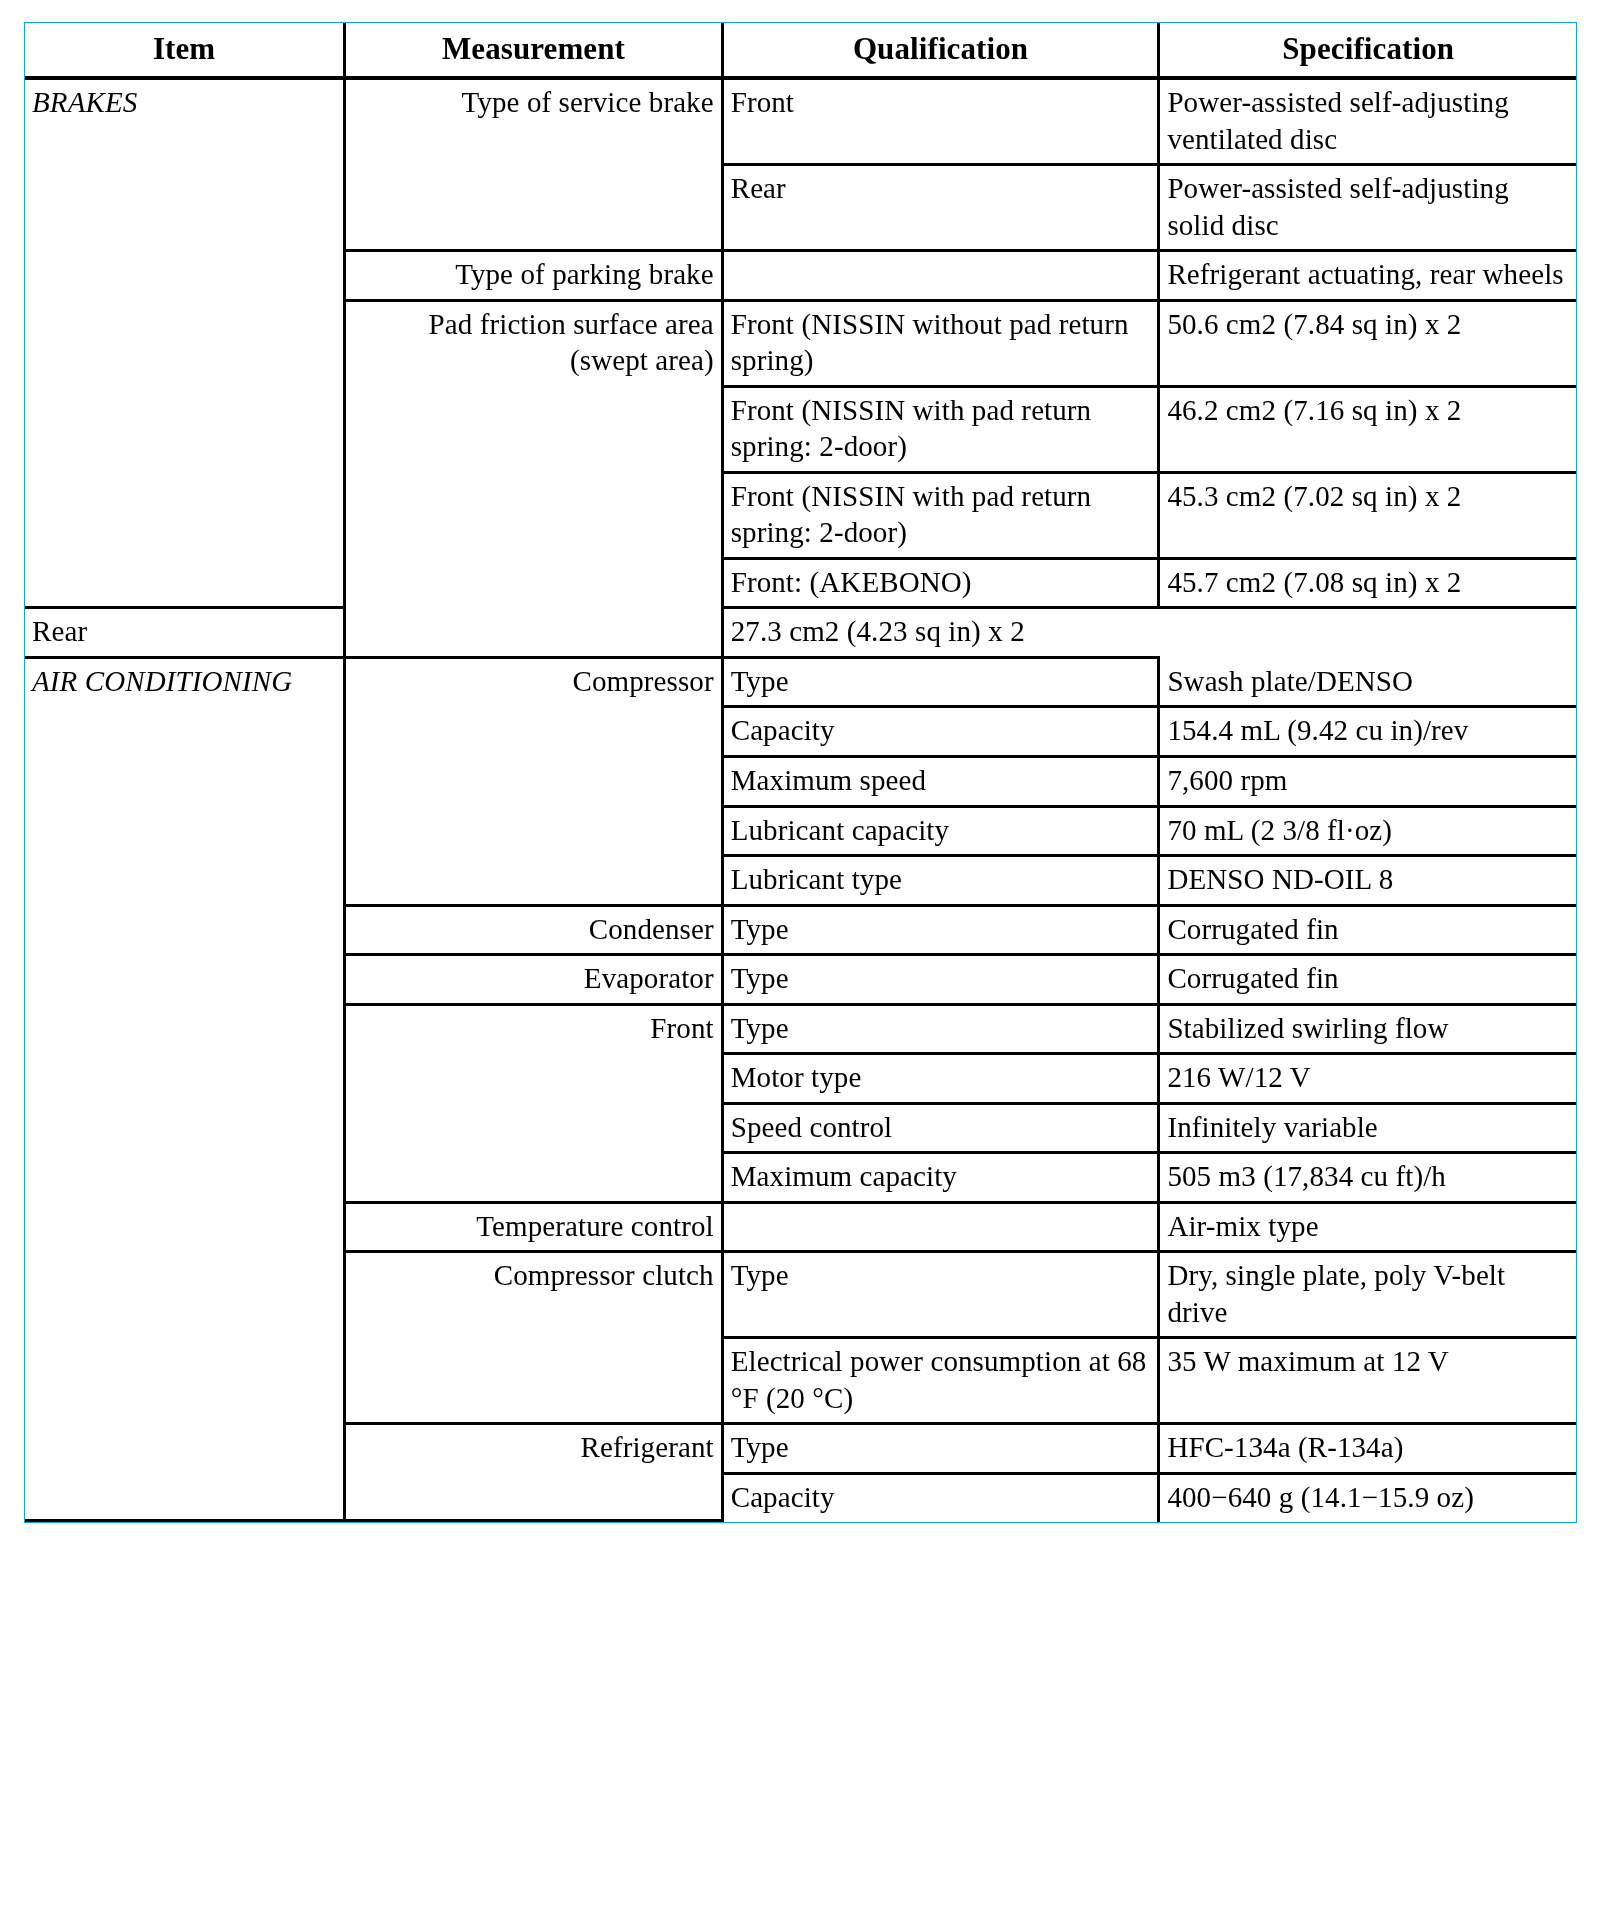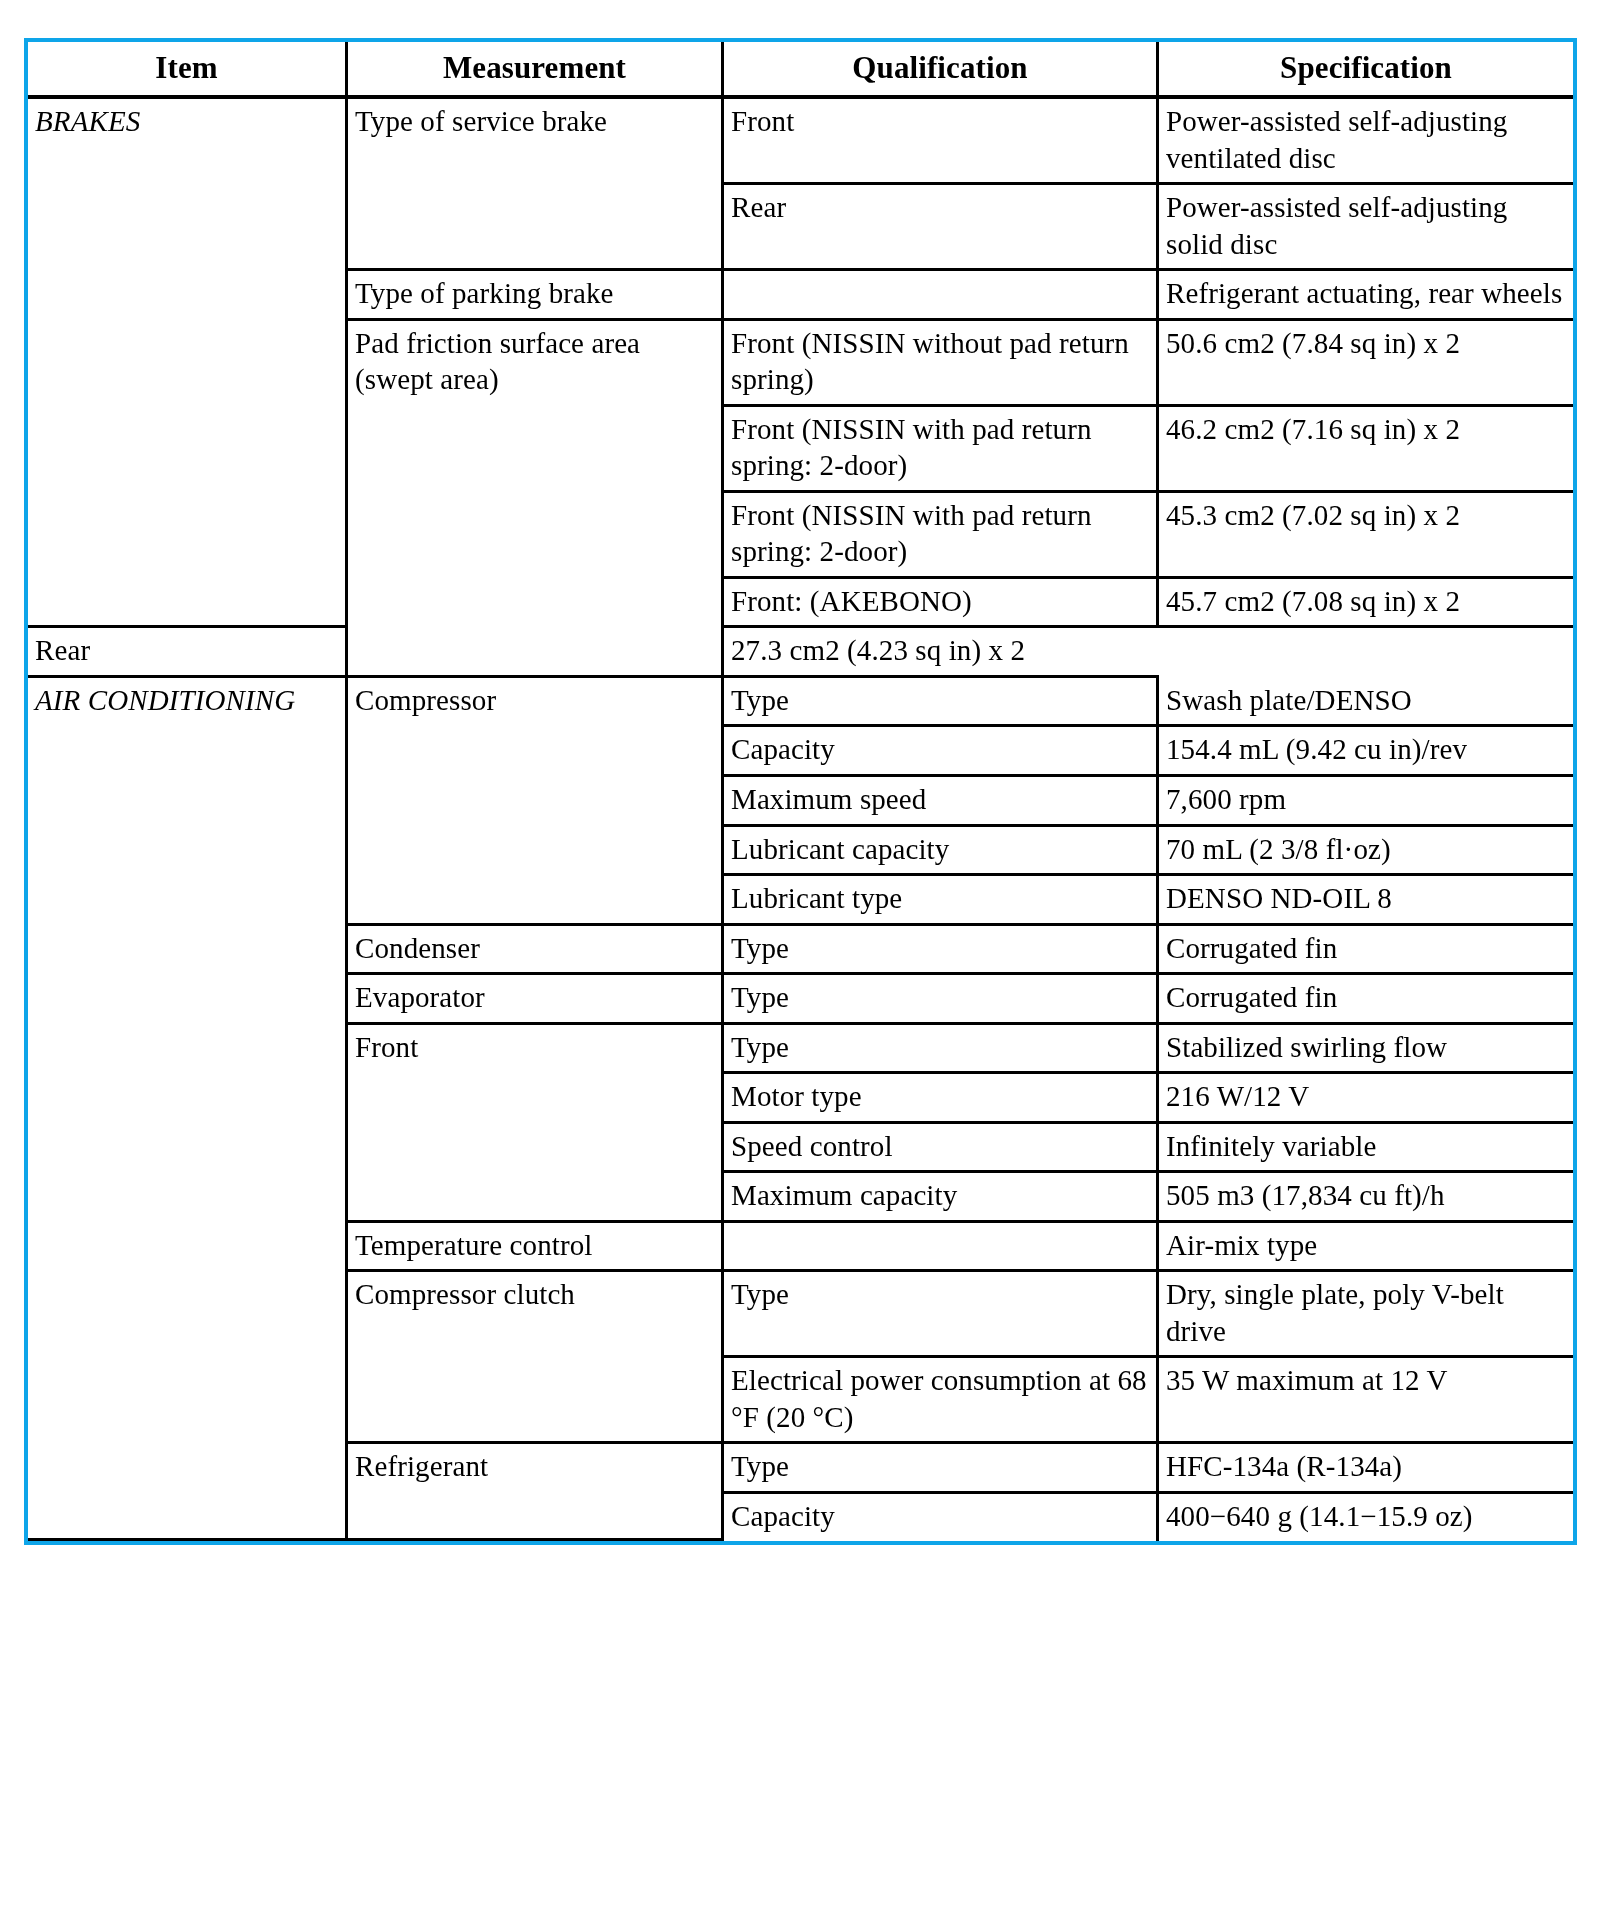--- a/index.html
+++ b/index.html
@@ -18,22 +18,22 @@
     width: 1600px;
     height: 1926px;
     box-sizing: border-box;
     padding: 22px 24px 24px 24px;
   }
   table.spec {
     border-collapse: separate;
     border-spacing: 0;
     table-layout: fixed;
     width: 1553px;
-    margin: 16px auto;
-    border: 4px solid #0ea5e9;
+    margin: 0 auto;
+    border: 1px solid #0ea5e9;
     background: #fff;
   }
   table.spec col.c-item { width: 320px; }
   table.spec col.c-meas { width: 376px; }
   table.spec col.c-qual { width: 435px; }
   table.spec col.c-spec { width: 414px; }
 
   table.spec th, table.spec td {
     border-right: 3px solid #000;
     border-bottom: 3px solid #000;
@@ -56,20 +56,21 @@
     padding-top: 6px;
     padding-bottom: 8px;
     border-bottom: 4px solid #000;
   }
   td.item-cell {
     border-right: 4px solid #000;
     font-style: italic;
   }
   td.meas-cell {
     border-right: 3px solid #000;
+    text-align: right;
   }
   td.thick-bottom {
     border-bottom: 4px solid #000;
   }
 </style>
 </head>
 <body>
 
 <div class="page">
   <table class="spec">

